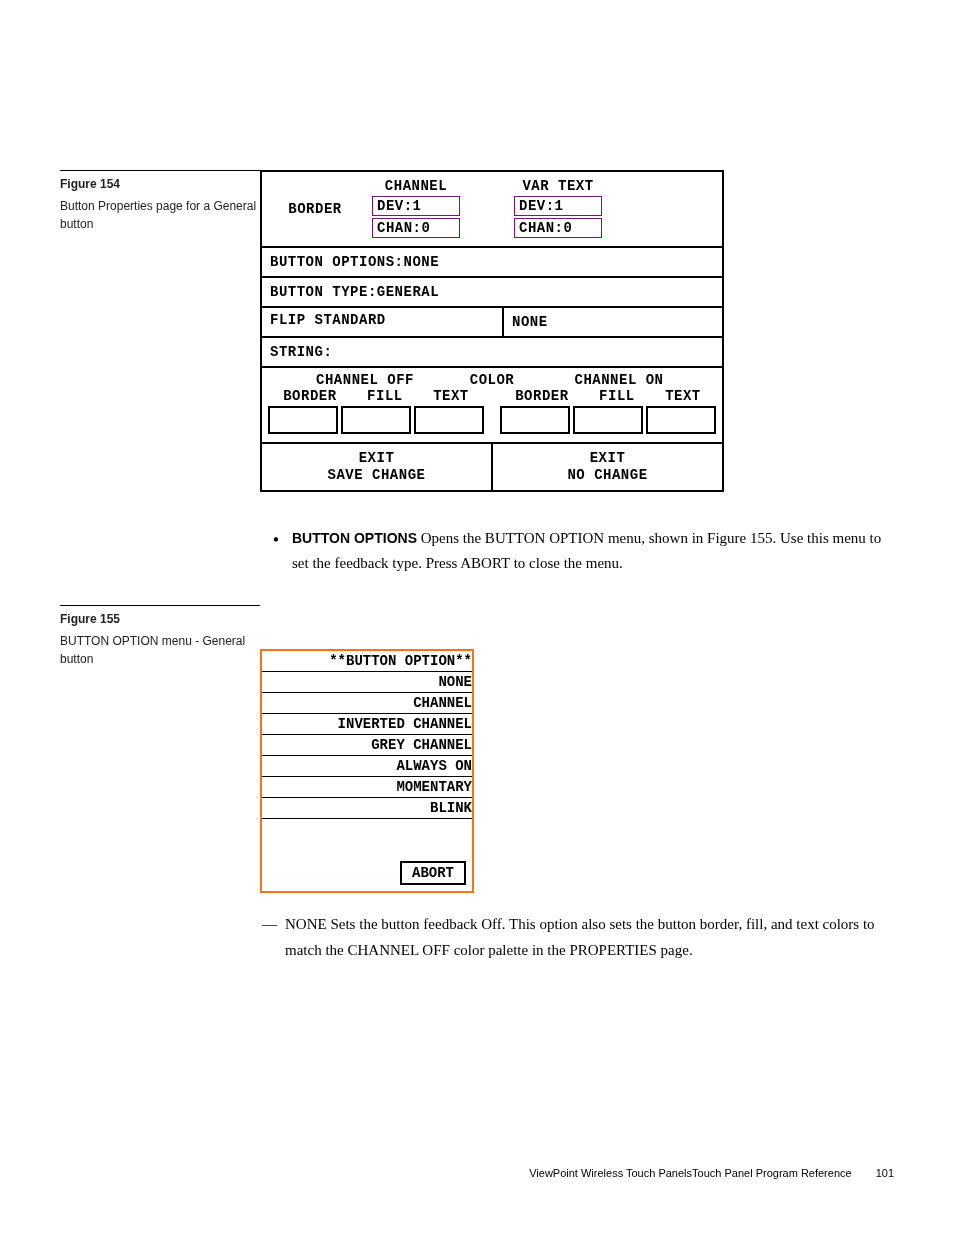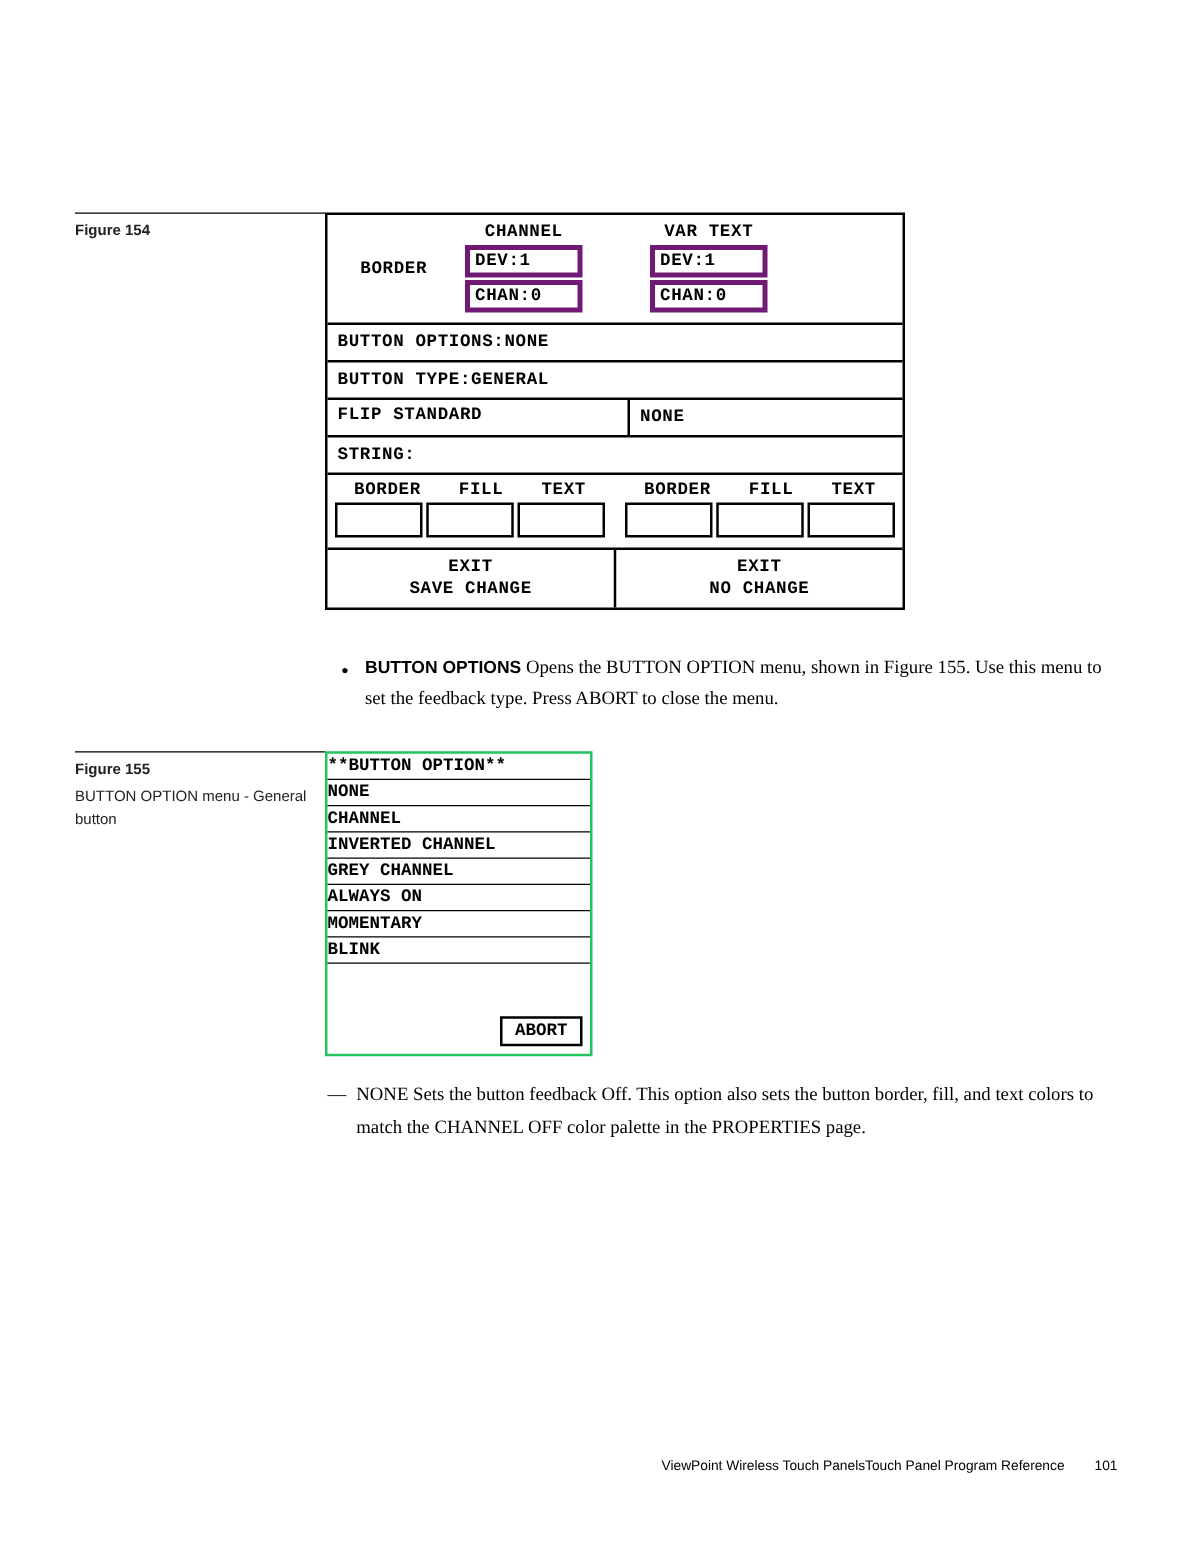--- a/index.html
+++ b/index.html
@@ -71,21 +71,21 @@
     display: flex;
     flex-direction: column;
     align-items: flex-start;
   }
   .stack-label {
     text-align: center;
     align-self: center;
     margin-bottom: 2px;
   }
   .smallbox {
-    border: 4px solid #701a75;
+    border: 1px solid #701a75;
     padding: 1px 4px;
     min-width: 78px;
     margin-bottom: 2px;
   }
   .simple-line {
     padding: 6px 8px;
   }
   .flip-row {
     display: flex;
   }
@@ -162,26 +162,27 @@
     width: 32px;
     text-align: center;
     font-size: 18px;
     line-height: 1.6;
   }
   .bullet-text { flex:1; }
   .bold { font-weight: bold; font-family: Arial, sans-serif; font-size:14px;}
 
   
   .panel2 {
-    border: 2px solid #22c55e;
+    border: 2px solid #f97316;
     width: 210px;
     font-family: 'Courier New', monospace;
     font-weight: bold;
     font-size: 14px;
-    text-align: left;
+    text-align: right;
+    margin-top: 44px;
   }
   .p2-item {
     border-bottom: 1px solid #000;
     padding: 2px 0;
   }
   .p2-space {
     height: 72px;
     border-bottom: none;
     position: relative;
   }
@@ -221,20 +222,21 @@
 </style>
 </head>
 <body>
 
 <div class="page">
 
   <div class="content-row" style="margin-top:110px;">
     <div class="sidebar">
       <div class="sidebar-rule"></div>
       <div class="fig-title">Figure 154</div>
+      <div class="fig-desc">Button Properties page for a General button</div>
     </div>
     <div class="main-col">
       <div class="panel">
         <div class="panel-row">
           <div class="top-cells">
             <div class="cell-border">BORDER</div>
             <div class="stack">
               <div class="stack-label">CHANNEL</div>
               <div class="smallbox">DEV:1</div>
               <div class="smallbox">CHAN:0</div>
@@ -257,20 +259,25 @@
           <div class="flip-row">
             <div class="flip-left">FLIP STANDARD</div>
             <div class="flip-right">NONE</div>
           </div>
         </div>
         <div class="panel-row">
             <div class="simple-line">STRING:</div>
           </div>
         <div class="panel-row">
           <div class="color-row">
+            <div class="color-headers">
+              <div class="col-half">CHANNEL OFF</div>
+              <div class="col-mid">COLOR</div>
+              <div class="col-half">CHANNEL ON</div>
+            </div>
             <div class="color-sub">
               <div class="sub-group">
                 <span>BORDER</span>
                 <span>FILL</span>
                 <span>TEXT</span>
               </div>
               <div style="width:8px;"></div>
               <div class="sub-group">
                 <span>BORDER</span>
                 <span>FILL</span>

